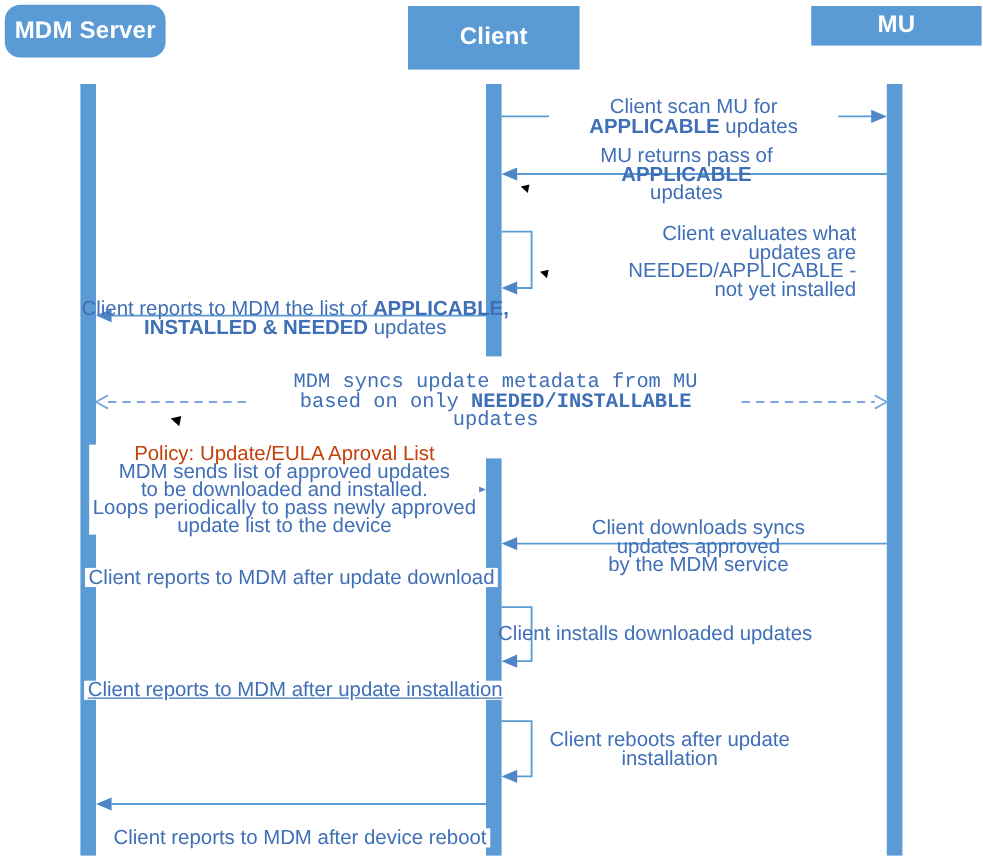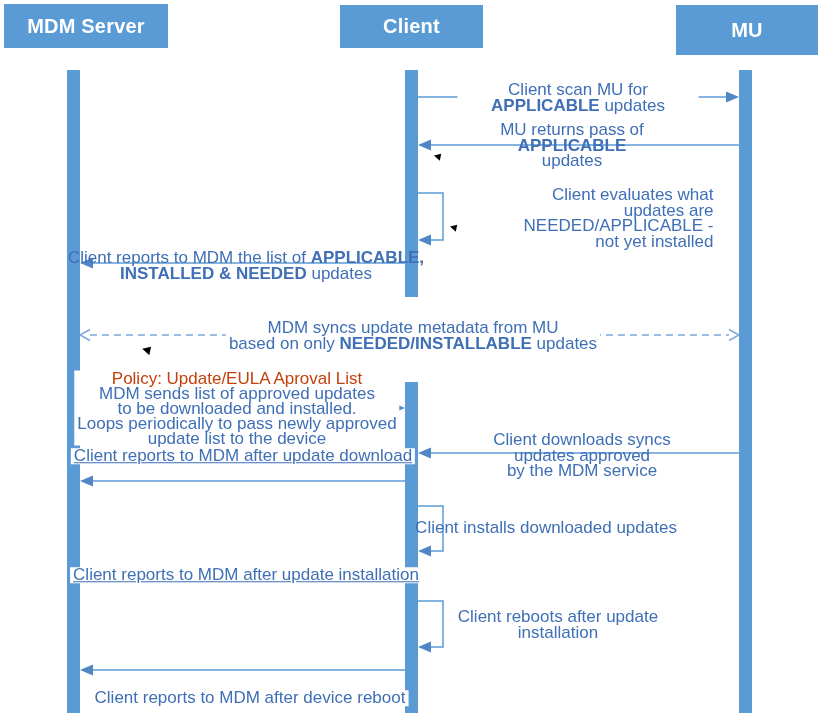--- a/index.html
+++ b/index.html
@@ -5,23 +5,23 @@
   html,body{margin:0;padding:0;background:#ffffff;}
   body{width:819px;height:715px;overflow:hidden;font-family:"Liberation Sans",sans-serif;}
   .canvas{position:relative;width:819px;height:715px;background:#ffffff;}
 
   
   .actor-box{
     position:absolute;height:44px;background:#5b9bd5;color:#ffffff;
     font-weight:bold;font-size:20px;display:flex;align-items:center;justify-content:center;
     letter-spacing:0.2px;
   }
-  .actor-mdm{left:4px;top:4px;width:164px;}
-  .actor-client{left:340px;top:5px;width:143px;height:43px;}
-  .actor-mu{left:676px;top:5px;width:142px;height:50px;}
+  .actor-mdm{left:4px;top:4px;width:134px;border-radius:13px;}
+  .actor-client{left:340px;top:5px;width:143px;height:53px;}
+  .actor-mu{left:676px;top:5px;width:142px;height:33px;}
 
   
   .lifeline{position:absolute;width:13px;background:#5b9bd5;}
   .ll-mdm{left:67px;top:70px;height:643px;}
   .ll-client-1{left:405px;top:70px;height:227px;}
   .ll-client-2{left:405px;top:382px;height:331px;}
   .ll-mu{left:739px;top:70px;height:643px;}
 
   
   .overlay{position:absolute;left:0;top:0;width:819px;height:715px;}
@@ -37,24 +37,24 @@
     color:#3f6fb6;font-size:17px;line-height:15.5px;
     white-space:pre-line;text-align:center;
   }
   .msg .b{font-weight:bold;}
   .msg .red{color:#c2410c;}
   .msg.bg{background:#ffffff;padding:0 3px;}
   .m1{left:578px;top:97px;}
   .m2{left:572px;top:145px;}
   .m3{left:608px;top:218px;text-align:right;}
   .m4{left:246px;top:265px;}
-  .m5{left:413px;top:335px;}
+  .m5{left:413px;top:335px;font-family:Liberation Mono, monospace;}
   .m6{left:237px;top:408px;line-height:15px;}
   .m7{left:582px;top:455px;}
-  .m8{left:243px;top:456px;text-decoration:underline;}
+  .m8{left:243px;top:481px;}
   .m9{left:546px;top:528px;}
   .m10{left:246px;top:575px;text-decoration:underline;}
   .m11{left:558px;top:624px;}
   .m12{left:250px;top:670px;margin-top:28px;}
 </style>
 </head>
 <body>
 
 <div class="canvas">
 

